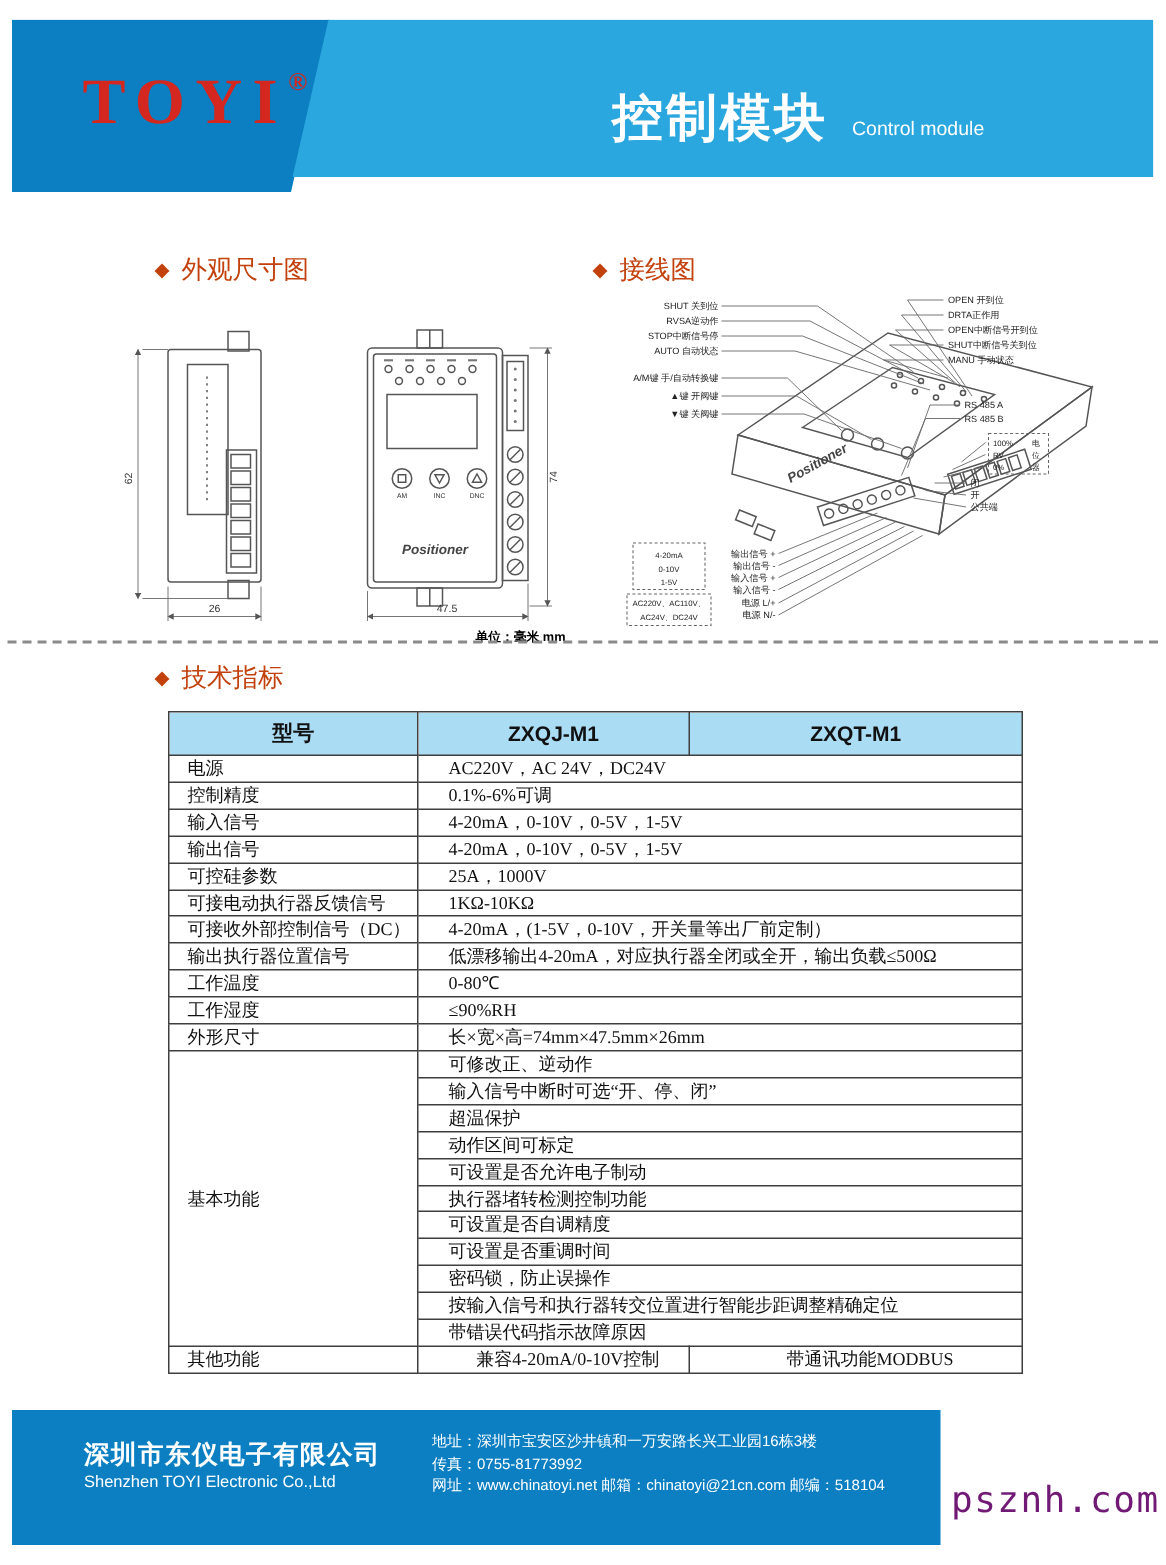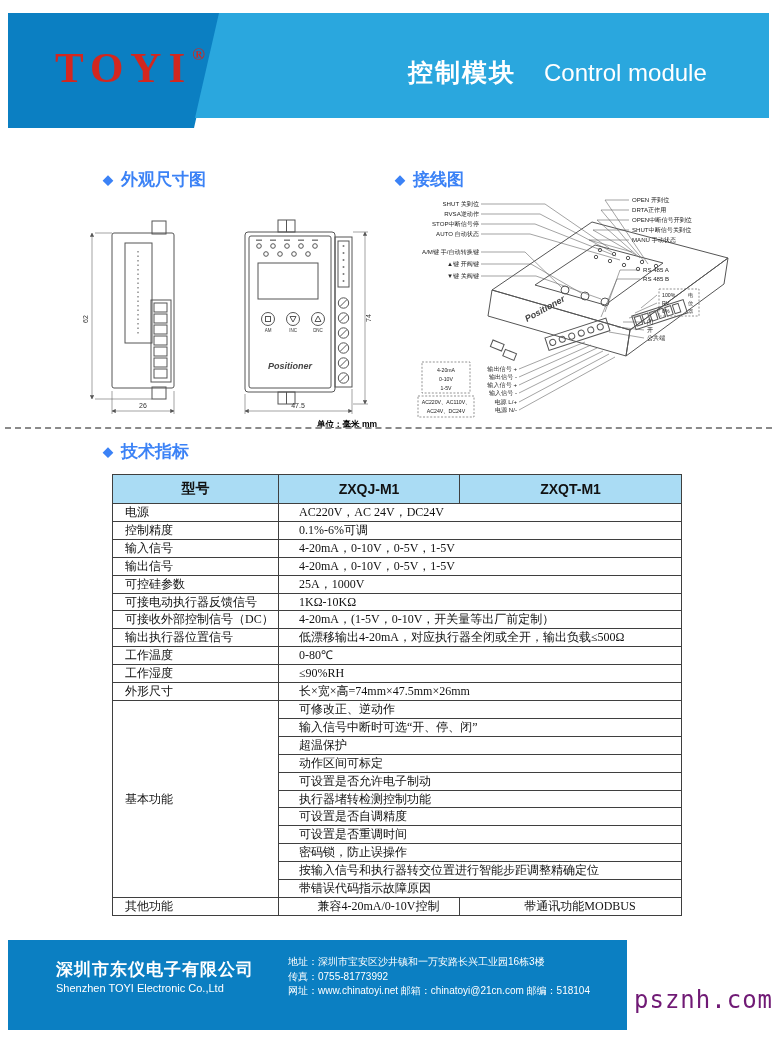--- a/index.html
+++ b/index.html
@@ -10,25 +10,25 @@
   .banner-left{position:absolute;left:8px;top:13px;width:212px;height:115px;background:#0b7fc2;
                -webkit-clip-path:polygon(0 0,100% 0,calc(100% - 26px) 100%,0 100%);
                clip-path:polygon(0 0,100% 0,calc(100% - 26px) 100%,0 100%);}
   .banner-right{position:absolute;left:192px;top:13px;width:577px;height:105px;background:#2aa7de;
                -webkit-clip-path:polygon(27px 0,100% 0,100% 100%,3px 100%);
                clip-path:polygon(27px 0,100% 0,100% 100%,3px 100%);}
   .logo{position:absolute;left:55px;top:46px;color:#d3271f;font-family:"Liberation Serif",serif;
         font-weight:bold;font-size:43px;letter-spacing:7px;line-height:1;}
   .logo sup{font-size:17px;letter-spacing:0;vertical-align:22px;}
   .banner-title{position:absolute;left:408px;top:56px;color:#fff;white-space:nowrap;}
-  .banner-title .zh{font-size:25px;font-weight:bold;letter-spacing:2px;}
-  .banner-title .en{font-size:24px;margin-left:28px;}
+  .banner-title .zh{font-size:34px;font-weight:bold;letter-spacing:2px;}
+  .banner-title .en{font-size:13px;margin-left:16px;}
 
   
-  .sec-title{position:absolute;font-size:17px;font-weight:bold;color:#3b82f6;white-space:nowrap;}
+  .sec-title{position:absolute;font-size:17px;font-weight:normal;color:#c2410c;white-space:nowrap;}
   .sec-title .bullet{font-size:13px;margin-right:8px;position:relative;top:-1px;}
   #t-dims{left:103px;top:168px;} #t-wiring{left:395px;top:168px;} #t-specs{left:103px;top:440px;}
 
   
   svg{position:absolute;}
   #dim-svg{left:75px;top:215px;}
   #wire-svg{left:395px;top:190px;}
   svg text{font-family:"Liberation Sans",sans-serif;fill:#222;}
   .dim{font-size:7px;fill:#333;}
   .unit{font-size:8.5px;font-weight:bold;fill:#000;}

